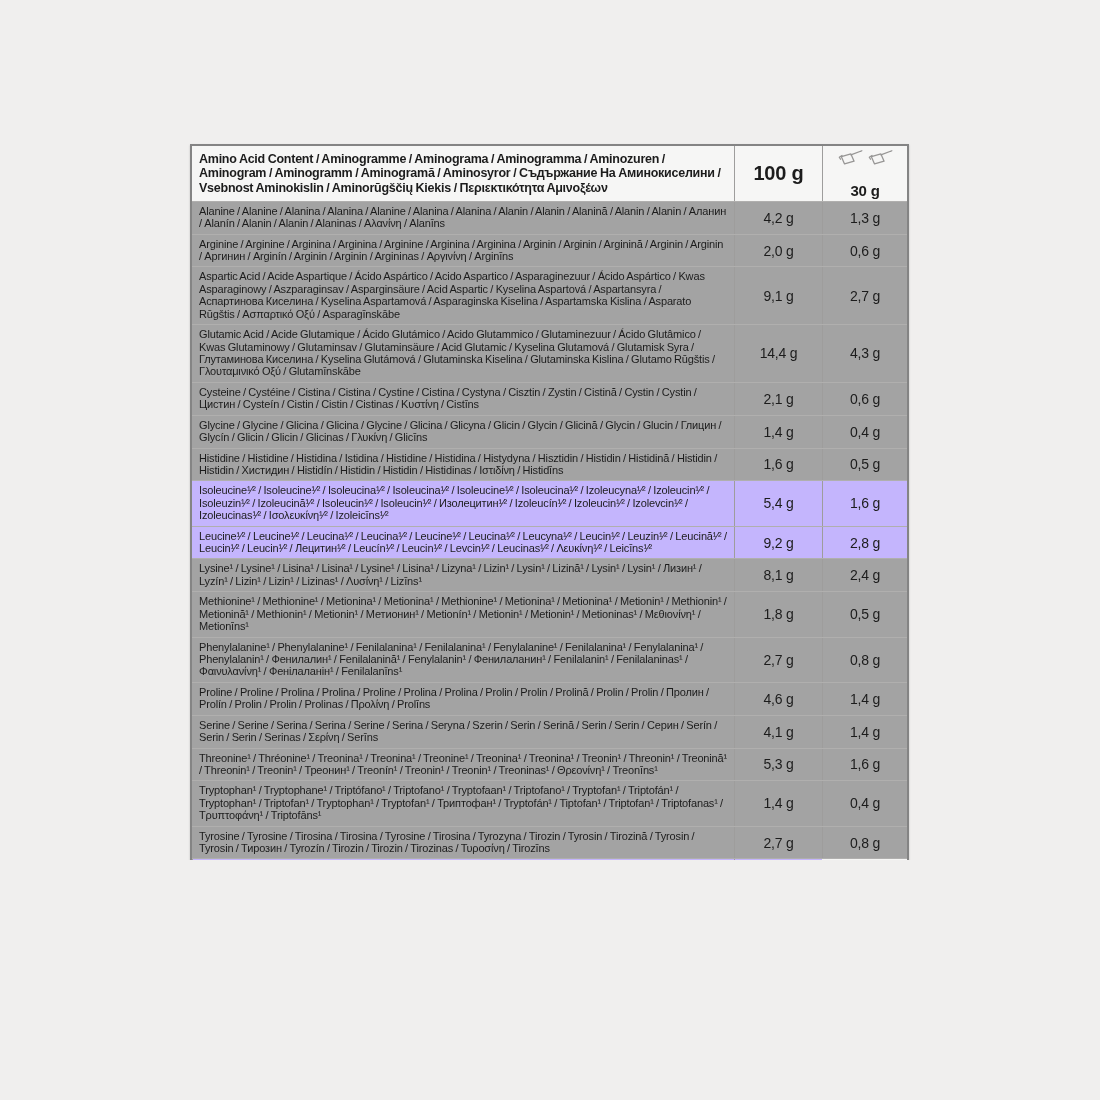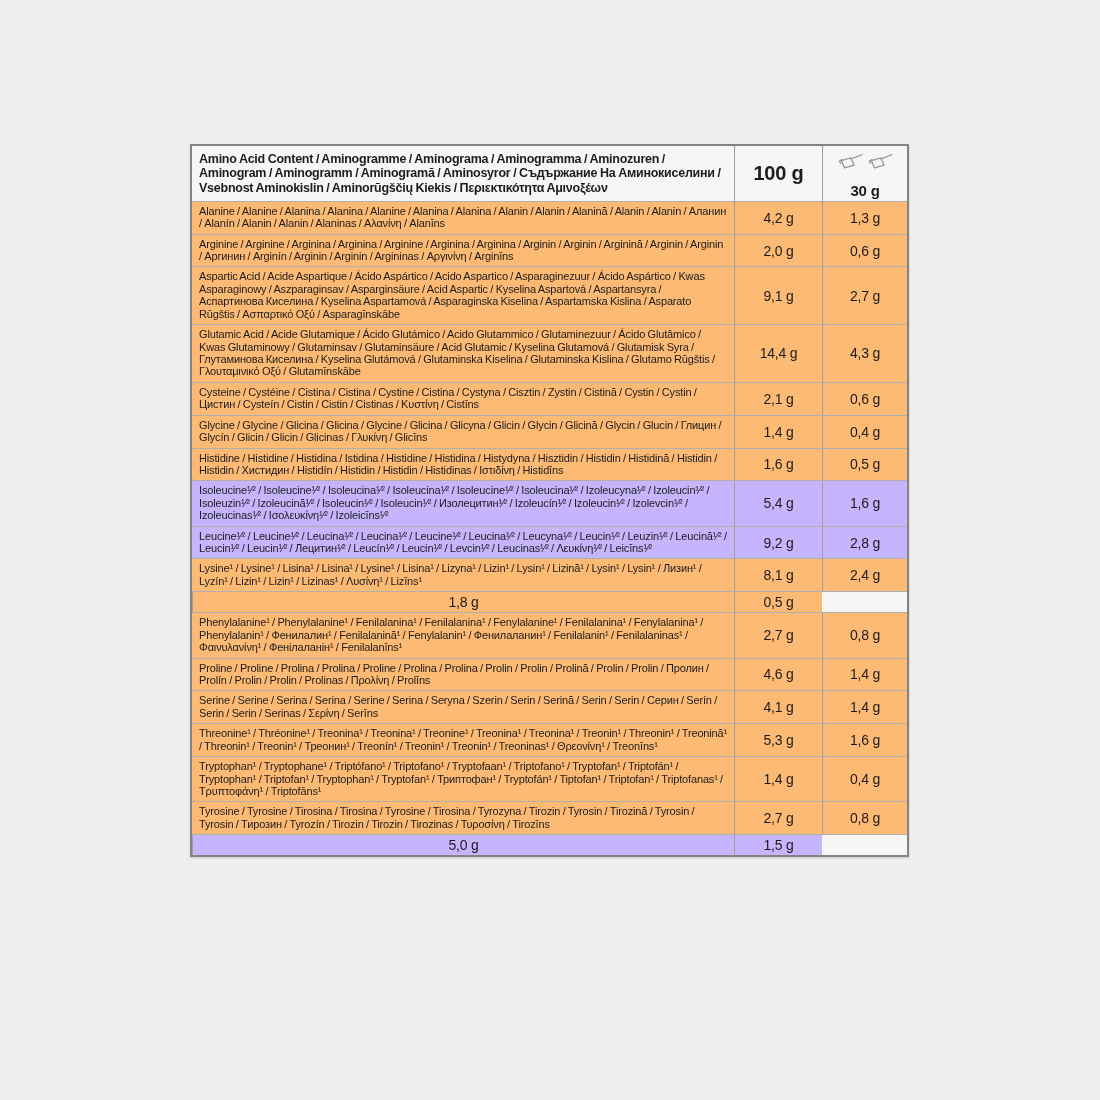--- a/index.html
+++ b/index.html
@@ -30,21 +30,21 @@
   }
   .row {
     display: grid;
     grid-template-columns: 542px 88px auto;
     align-items: stretch;
   }
   .body-row { border-top: 1px solid #b0afae; }
   .row.highlight .cell { background: #c4b5fd; }
   .cell {
     box-sizing: border-box;
-    background: #fdba74;
+    background: #a3a3a3;
   }
   .name-cell {
     padding: 3px 6px 4px 7px;
     font-size: 11px;
     line-height: 1.13;
     letter-spacing: -0.15px;
     word-spacing: -0.5px;
   }
   .val-cell {
     border-left: 1px solid #9e9d9c;
@@ -63,21 +63,21 @@
     line-height: 1.14;
     letter-spacing: -0.25px;
     padding: 6px 6px 6px 7px;
   }
   .header-100 {
     font-weight: bold;
     font-size: 20px;
   }
   .header-30 {
     flex-direction: column;
-    justify-content: flex-end;
+    justify-content: space-between;
     gap: 8px;
     font-weight: bold;
     font-size: 15px;
   }
   .scoops {
     display: flex;
     gap: 2px;
     align-items: flex-start;
     margin-bottom: 2px;
   }
@@ -156,20 +156,21 @@
           <div class="cell name-cell">Leucine¹⁄² / Leucine¹⁄² / Leucina¹⁄² / Leucina¹⁄² / Leucine¹⁄² / Leucina¹⁄² / Leucyna¹⁄² / Leucin¹⁄² / Leuzin¹⁄² / Leucină¹⁄² / Leucin¹⁄² / Leucin¹⁄² / Лецитин¹⁄² / Leucín¹⁄² / Leucin¹⁄² / Levcin¹⁄² / Leucinas¹⁄² / Λευκίνη¹⁄² / Leicīns¹⁄²</div>
           <div class="cell val-cell">9,2 g</div>
           <div class="cell val-cell">2,8 g</div>
         </div>
         <div class="row body-row">
           <div class="cell name-cell">Lysine¹ / Lysine¹ / Lisina¹ / Lisina¹ / Lysine¹ / Lisina¹ / Lizyna¹ / Lizin¹ / Lysin¹ / Lizină¹ / Lysin¹ / Lysin¹ / Лизин¹ / Lyzín¹ / Lizin¹ / Lizin¹ / Lizinas¹ / Λυσίνη¹ / Lizīns¹</div>
           <div class="cell val-cell">8,1 g</div>
           <div class="cell val-cell">2,4 g</div>
         </div>
         <div class="row body-row">
+          <div class="cell name-cell">Methionine¹ / Methionine¹ / Metionina¹ / Metionina¹ / Methionine¹ / Metionina¹ / Metionina¹ / Metionin¹ / Methionin¹ / Metionină¹ / Methionin¹ / Metionin¹ / Метионин¹ / Metionín¹ / Metionin¹ / Metionin¹ / Metioninas¹ / Μεθιονίνη¹ / Metionīns¹</div>
           <div class="cell val-cell">1,8 g</div>
           <div class="cell val-cell">0,5 g</div>
         </div>
         <div class="row body-row">
           <div class="cell name-cell">Phenylalanine¹ / Phenylalanine¹ / Fenilalanina¹ / Fenilalanina¹ / Fenylalanine¹ / Fenilalanina¹ / Fenylalanina¹ / Phenylalanin¹ / Фенилалин¹ / Fenilalanină¹ / Fenylalanin¹ / Фенилаланин¹ / Fenilalanin¹ / Fenilalaninas¹ / Φαινυλανίνη¹ / Фенілаланін¹ / Fenilalanīns¹</div>
           <div class="cell val-cell">2,7 g</div>
           <div class="cell val-cell">0,8 g</div>
         </div>
         <div class="row body-row">
           <div class="cell name-cell">Proline / Proline / Prolina / Prolina / Proline / Prolina / Prolina / Prolin / Prolin / Prolină / Prolin / Prolin / Пролин / Prolín / Prolin / Prolin / Prolinas / Προλίνη / Prolīns</div>

